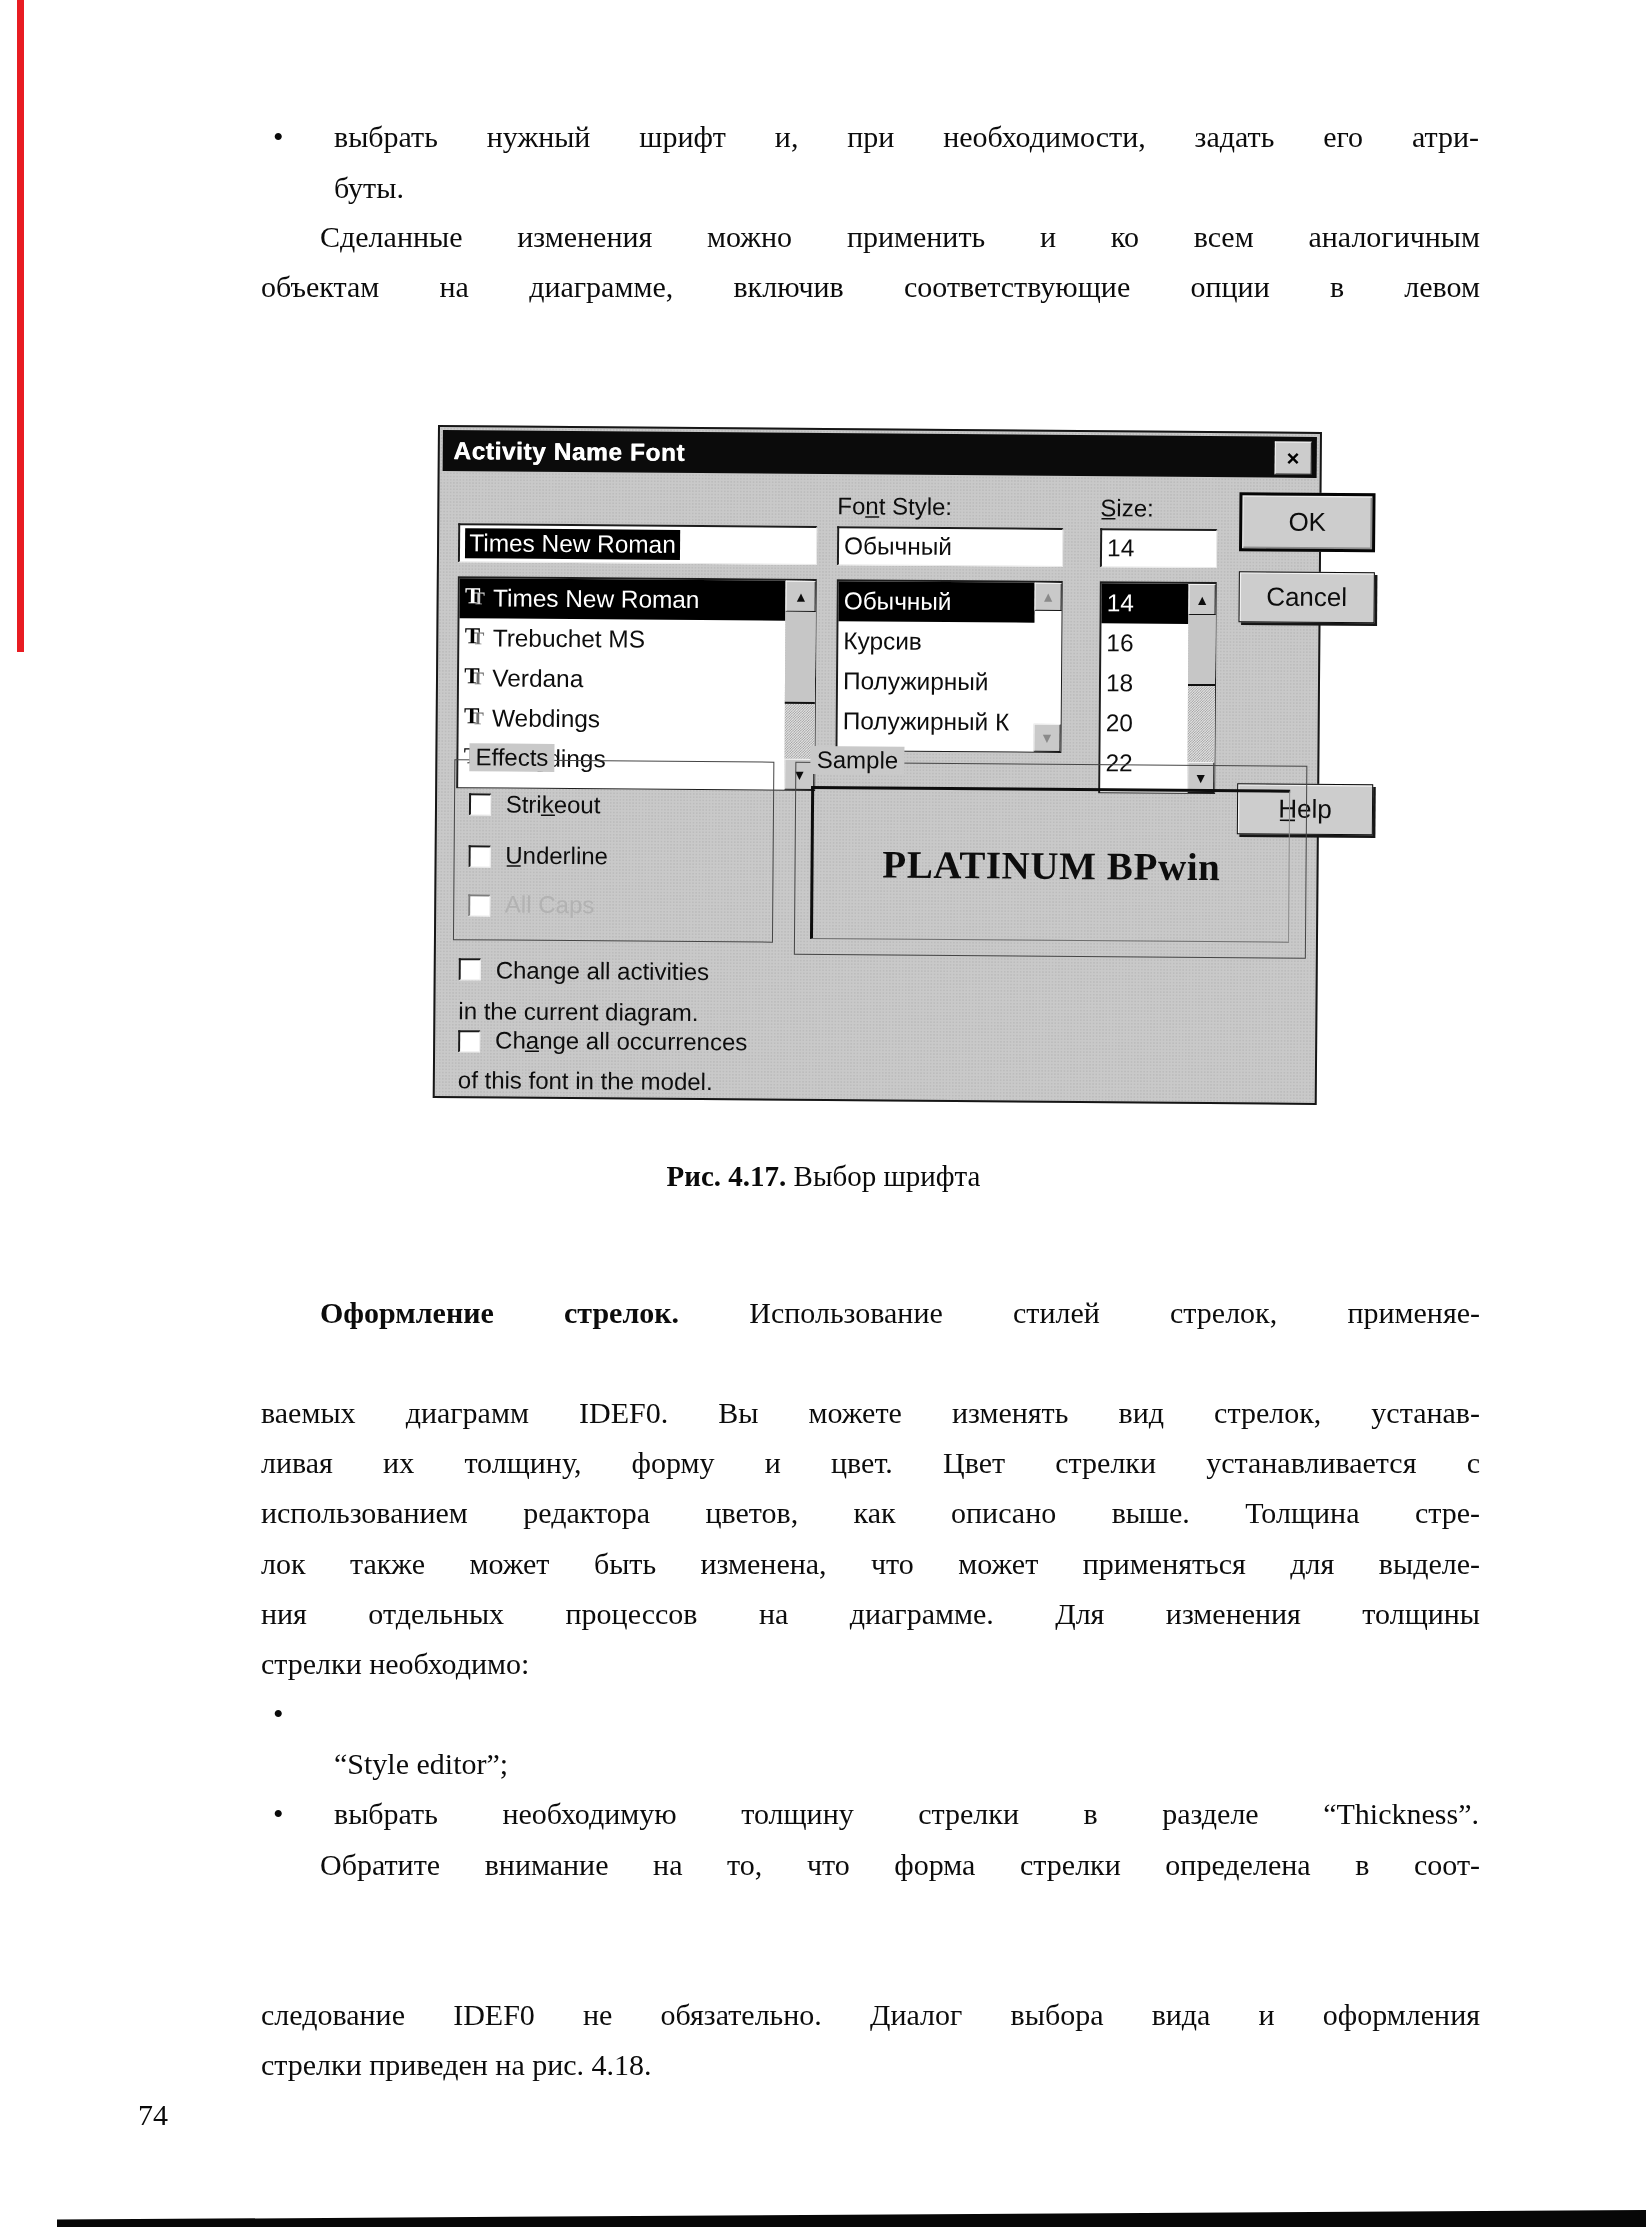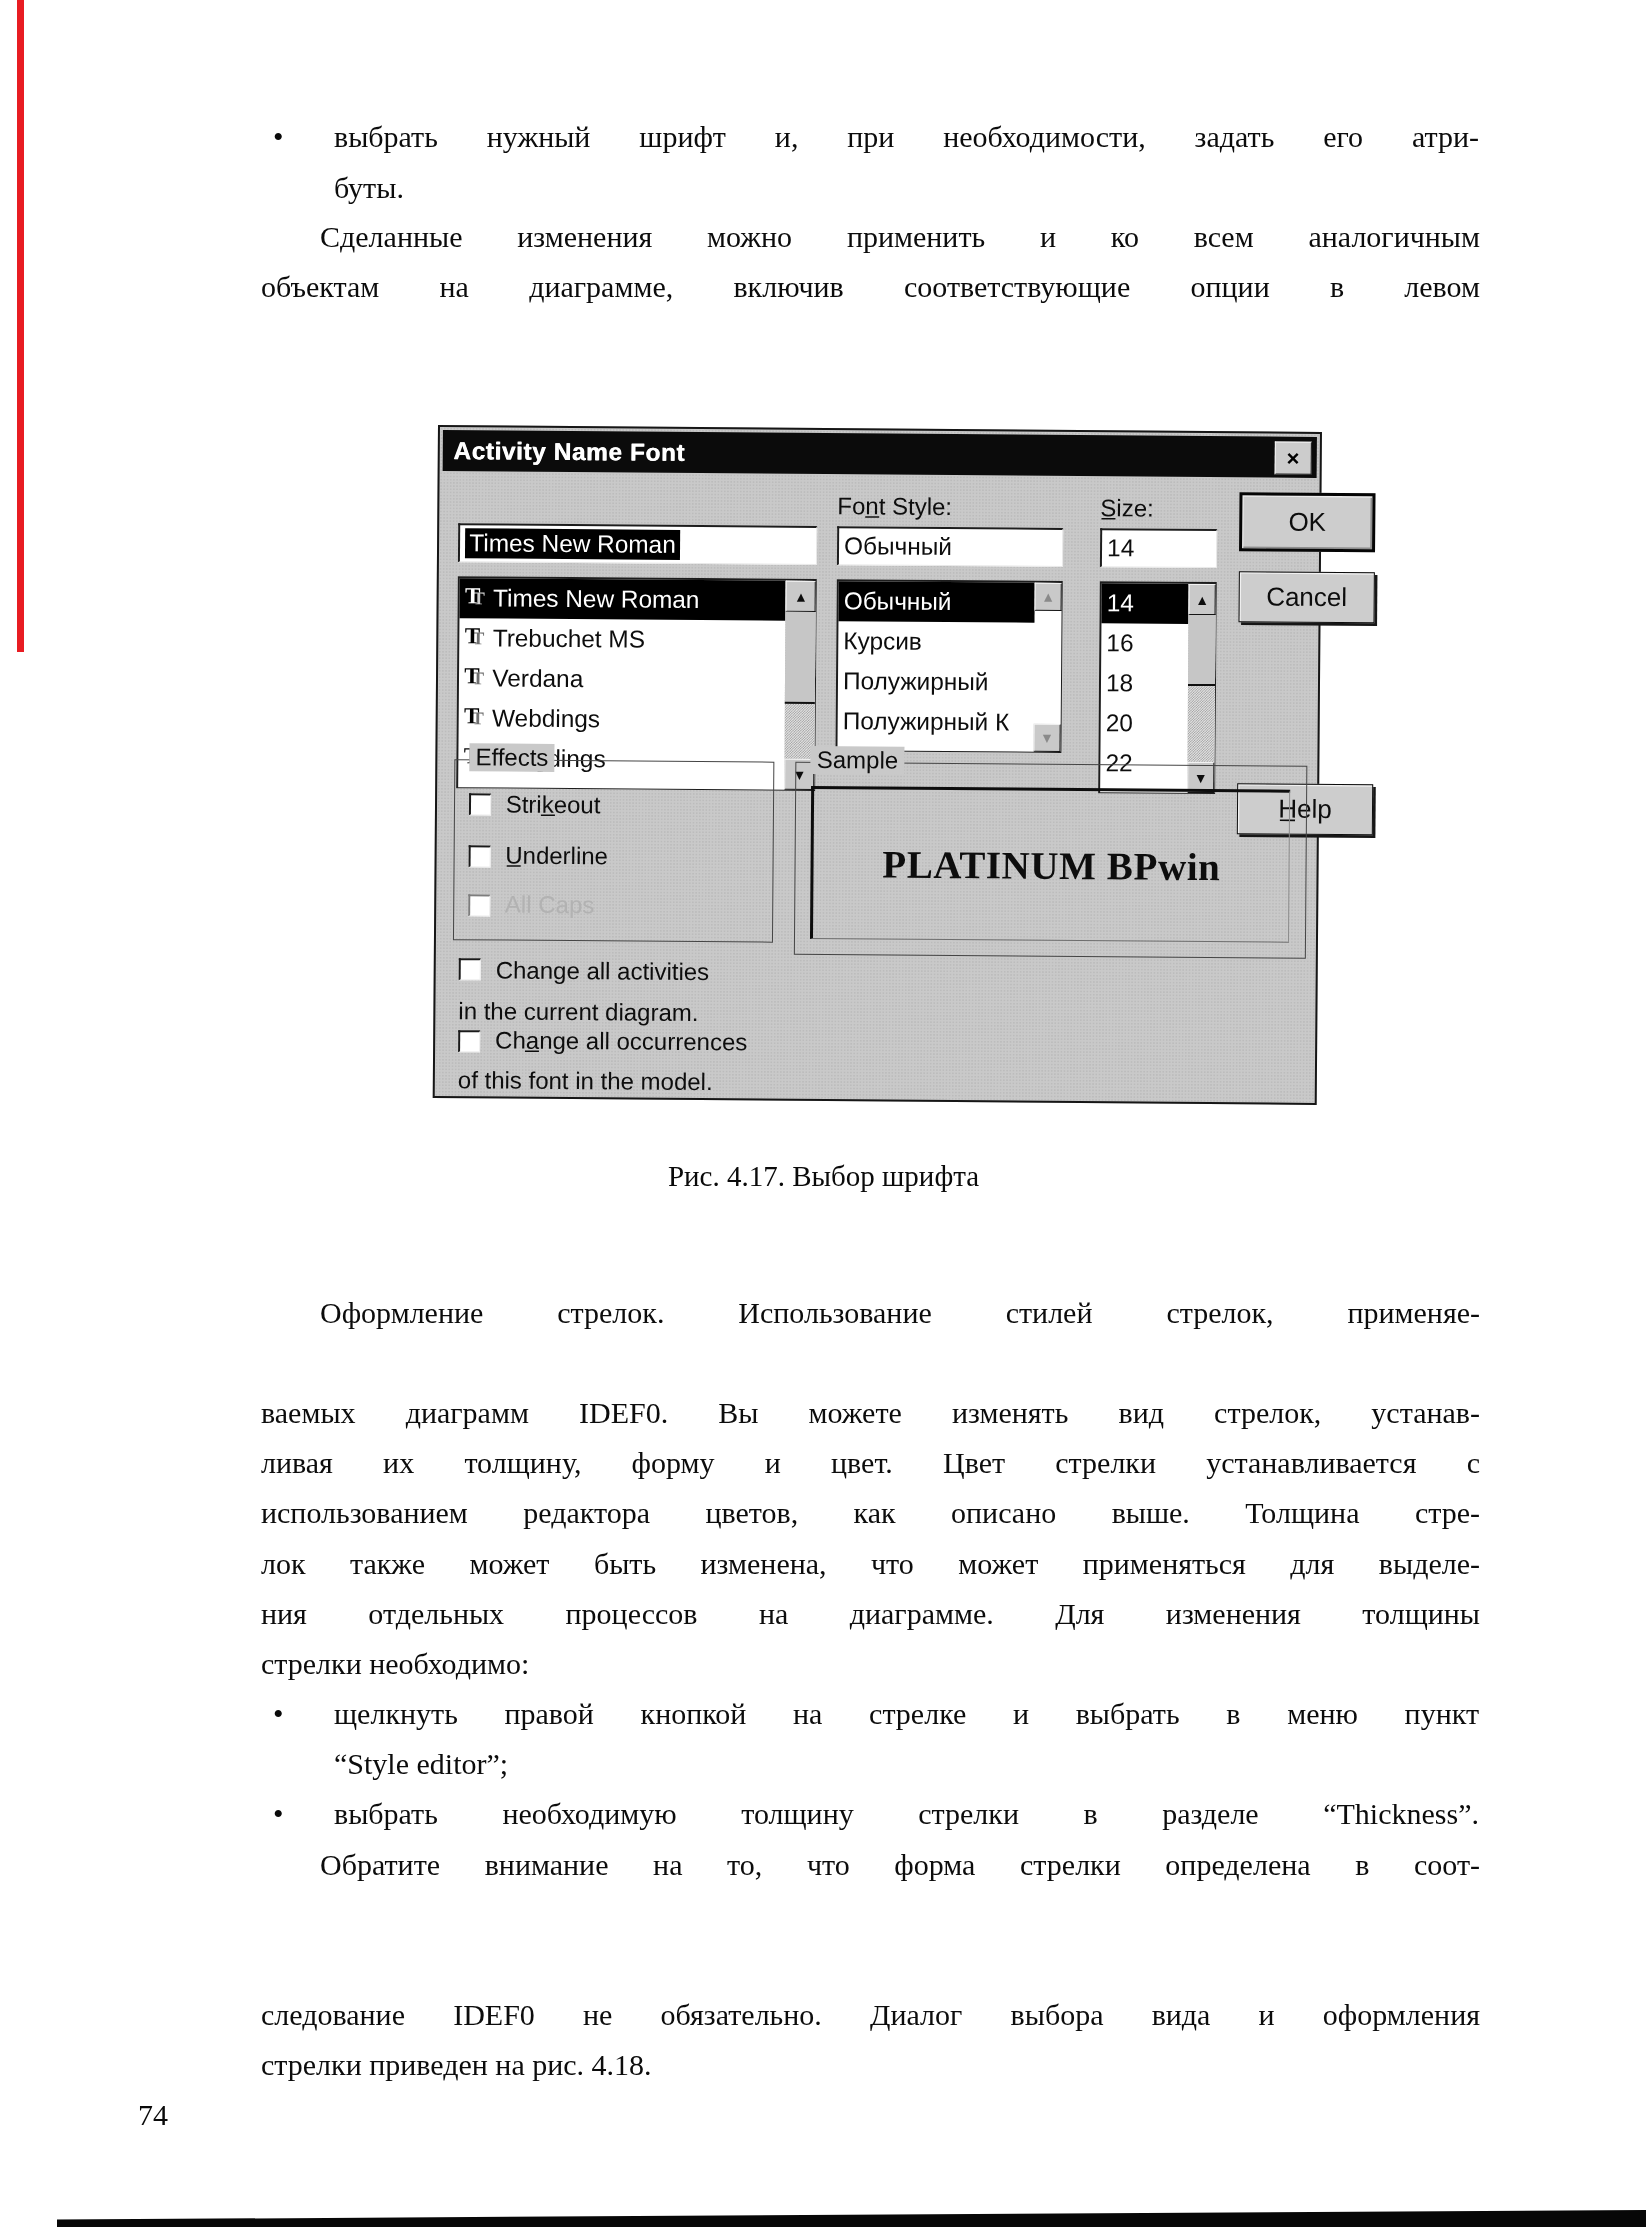--- a/index.html
+++ b/index.html
@@ -8,21 +8,21 @@
   
   .redline{position:absolute;left:17.4px;top:0;width:6.4px;height:652px;background:#e81c22;}
   .scanbar{position:absolute;left:57px;top:2210px;width:1590px;height:17.4px;background:#070707;
            clip-path:polygon(0 55%,100% 0,100% 100%,0 100%);}
   
   .tline{position:absolute;font-size:30px;line-height:45px;white-space:nowrap;color:#0c0c0c;}
   .just{white-space:normal;text-align:justify;text-align-last:justify;overflow:hidden;height:45px;}
   .bdot{position:absolute;font-size:30px;line-height:45px;}
   .caption{position:absolute;left:0;width:1647px;text-align:center;font-size:29px;line-height:42px;}
   .pgnum{position:absolute;font-size:30px;}
-  b{font-weight:normal;}
+  b{font-weight:bold;}
   
   .dlg{position:absolute;left:438px;top:425px;width:880px;height:669px;
        background:#c9c9c9;border:2.6px solid #161616;
        background-image:radial-gradient(#bcbcbc 0.6px, transparent 0.8px);background-size:3.2px 3.2px;
        transform:rotate(0.45deg);transform-origin:0 0;
        font-family:"Liberation Sans", sans-serif;color:#0d0d0d;}
   .tbar{position:absolute;left:3.2px;top:3.2px;right:3.2px;height:41px;background:#0b0b0b;
         display:flex;align-items:center;}
   .ttext{color:#ffffff;font-weight:bold;font-size:24.4px;padding-left:10.3px;letter-spacing:0.6px;
          text-shadow:0.6px 0 0 #fff;}
@@ -239,21 +239,20 @@
     <b>Оформление стрелок.</b><span> Использование стилей стрелок, применяе-</span>
   </div>
   <div class="tline just" style="left:261px;top:1390px;width:1219px;">ваемых диаграмм IDEF0. Вы можете изменять вид стрелок, устанав-</div>
   <div class="tline just" style="left:261px;top:1440px;width:1219px;">ливая их толщину, форму и цвет. Цвет стрелки устанавливается с</div>
   <div class="tline just" style="left:261px;top:1490px;width:1219px;">использованием редактора цветов, как описано выше. Толщина стре-</div>
   <div class="tline just" style="left:261px;top:1541px;width:1219px;">лок также может быть изменена, что может применяться для выделе-</div>
   <div class="tline just" style="left:261px;top:1591px;width:1219px;">ния отдельных процессов на диаграмме. Для изменения толщины</div>
   <div class="tline" style="left:261px;top:1641px;">стрелки необходимо:</div>
 
   <div class="bdot" style="left:273px;top:1691px;">•</div>
-  <div class="tline just" style="left:334px;top:1691px;width:1145px;">щелкнуть правой кнопкой на стрелке и выбрать в меню пункт</div>
   <div class="tline" style="left:334px;top:1741px;">“Style editor”;</div>
 
   <div class="bdot" style="left:273px;top:1791px;">•</div>
   <div class="tline just" style="left:334px;top:1791px;width:1145px;">выбрать необходимую толщину стрелки в разделе “Thickness”.</div>
 
   <div class="tline just" style="left:320px;top:1842px;width:1160px;">Обратите внимание на то, что форма стрелки определена в соот-</div>
   <div class="tline just" style="left:261px;top:1992px;width:1219px;">следование IDEF0 не обязательно. Диалог выбора вида и оформления</div>
   <div class="tline" style="left:261px;top:2042px;">стрелки приведен на рис. 4.18.</div>
 
   <div class="pgnum" style="left:138px;top:2098px;">74</div>

